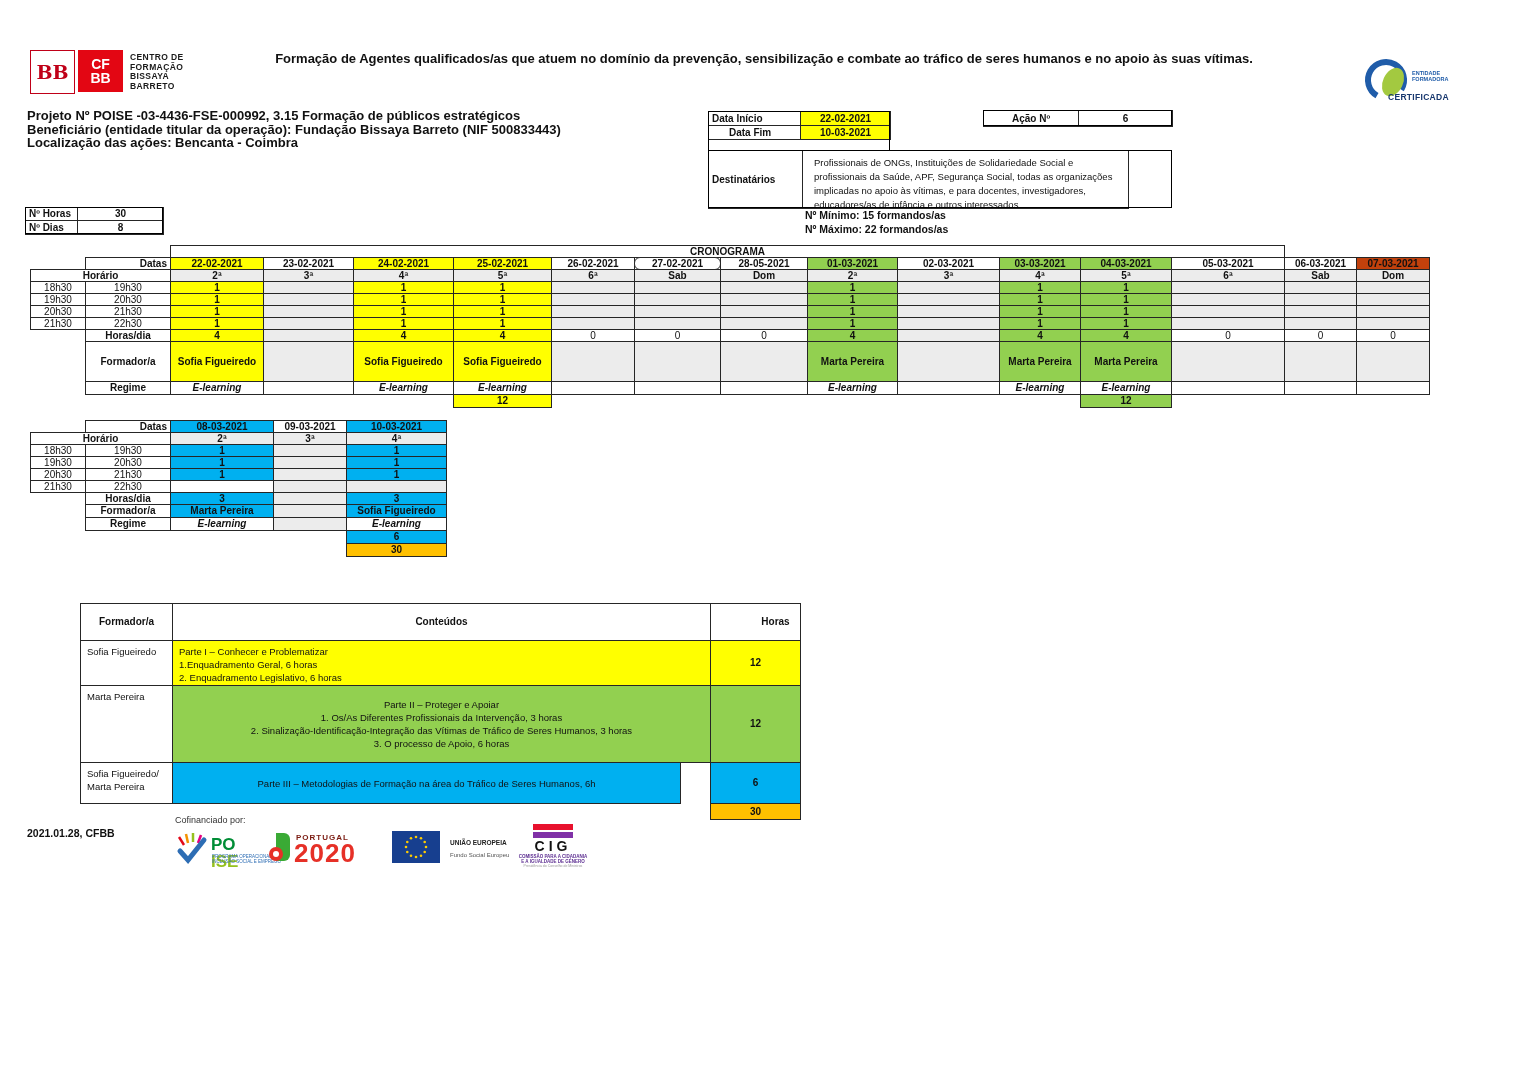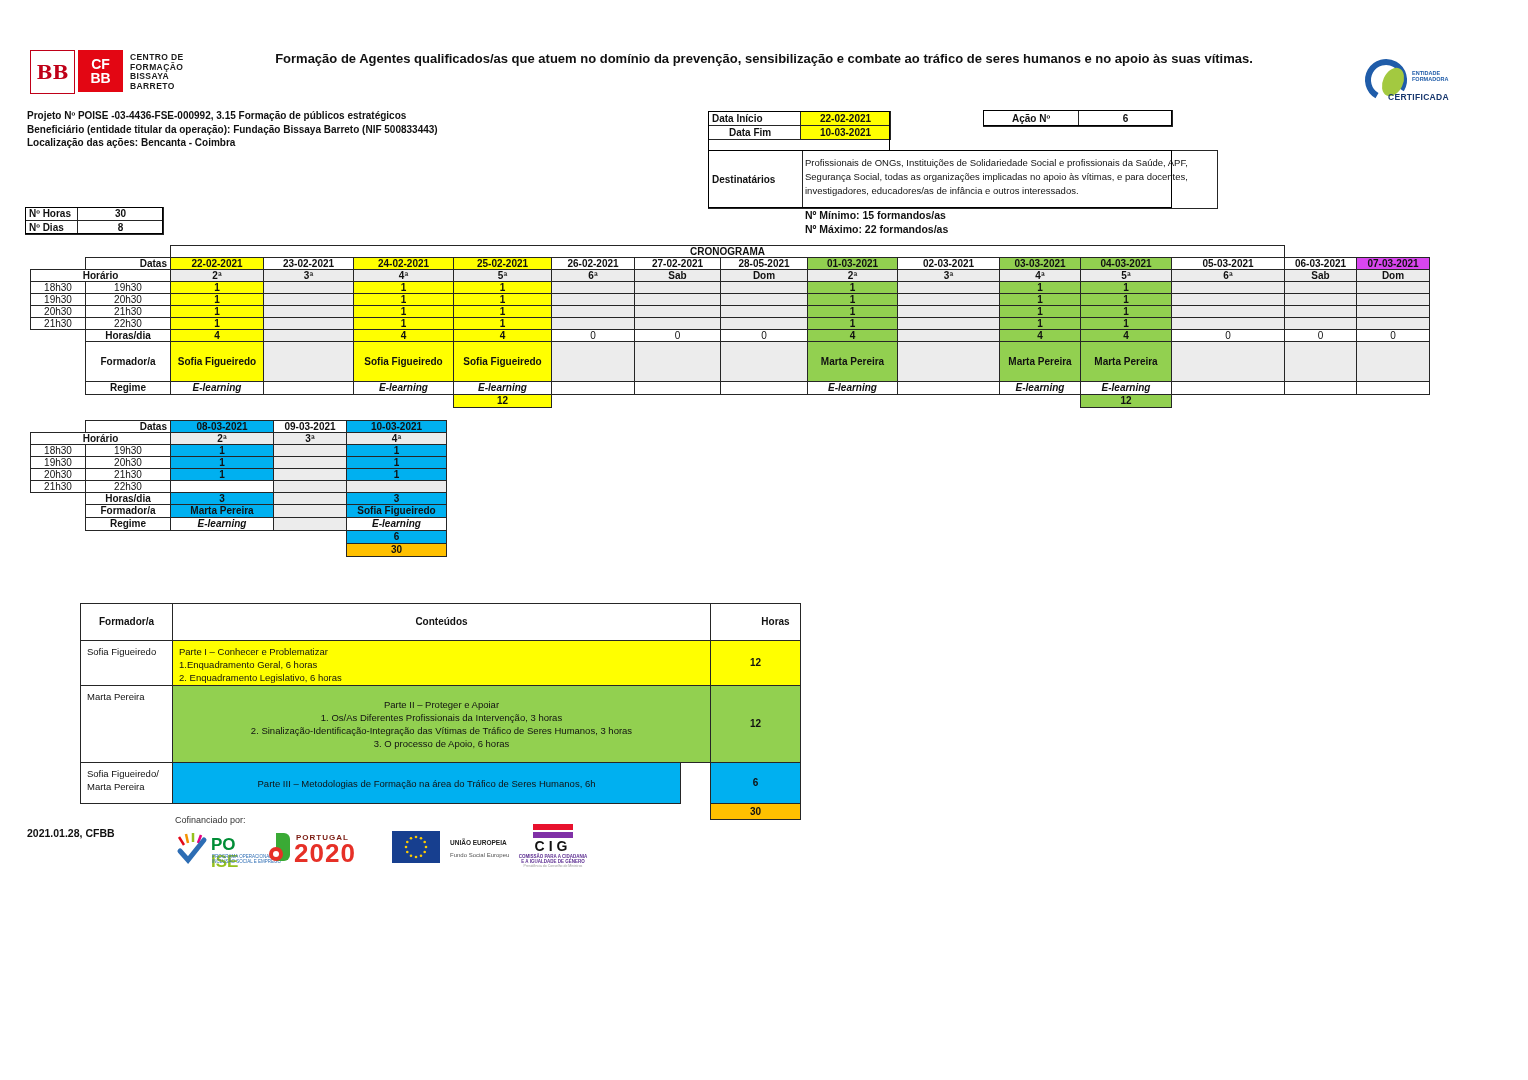--- a/index.html
+++ b/index.html
@@ -10,21 +10,21 @@
         font-size:10px;line-height:1;display:flex;align-items:center;justify-content:center;
         overflow:hidden;white-space:nowrap;}
   .b{font-weight:bold;}
   .i{font-style:italic;font-weight:bold;}
   .ar{justify-content:flex-end;padding-right:3px;}
   .al{justify-content:flex-start;padding-left:3px;}
   .ml{display:block;text-align:left;padding:4px 6px;font-size:9.5px;line-height:13px;white-space:normal;}
   .outline{position:absolute;inset:0;border:1.5px solid #000;pointer-events:none;}
   .title-line{position:absolute;left:0;top:51px;width:1528px;text-align:center;
               font-size:13px;font-weight:bold;}
-  .proj-line{font-size:10px;font-weight:bold;line-height:13.5px;}
+  .proj-line{font-size:13px;font-weight:bold;line-height:13.5px;}
   .small-bold{font-size:10.5px;font-weight:bold;line-height:14px;}
   .orgname div{font-size:8.5px;font-weight:bold;letter-spacing:.4px;line-height:9.5px;color:#1a1a1a;}
   .bb-box{position:absolute;left:0;top:0;width:43px;height:42px;border:1.5px solid #c00018;
           display:flex;align-items:center;justify-content:center;color:#c00018;
           font-family:"DejaVu Serif", serif;font-size:19px;font-weight:bold;}
   .cf-box{position:absolute;left:48px;top:0;width:45px;height:42px;background:#E30613;color:#fff;
           display:flex;flex-direction:column;align-items:center;justify-content:center;
           font-size:14px;font-weight:bold;line-height:14px;}
   .cert-txt1{font-size:5.5px;color:#1F5CA9;line-height:6px;font-weight:bold;}
   .cert-txt2{font-size:8.5px;color:#17376e;font-weight:bold;letter-spacing:.3px;}
@@ -91,21 +91,21 @@
   </div>
 
   <div class="abs" style="left:983px;top:110px;width:189px;height:16px;">
     <div class="cell b" style="left:0;top:0;width:96px;height:17px;">Ação Nº</div>
     <div class="cell b" style="left:95px;top:0;width:95px;height:17px;">6</div>
     <div class="outline"></div>
   </div>
 
   <div class="abs" style="left:708px;top:150px;width:464px;height:58px;">
     <div class="cell b al" style="left:0;top:0;width:95px;height:59px;">Destinatários</div>
-    <div class="cell ml" style="left:94px;top:0;width:416px;height:59px;line-height:14px;padding:5px 2px;">Profissionais de ONGs, Instituições de Solidariedade Social e profissionais da Saúde, APF, Segurança Social, todas as organizações implicadas no apoio às vítimas, e para docentes, investigadores, educadores/as de infância e outros interessados.</div>
+    <div class="cell ml" style="left:94px;top:0;width:327px;height:59px;line-height:14px;padding:5px 11px;">Profissionais de ONGs, Instituições de Solidariedade Social e profissionais da Saúde, APF, Segurança Social, todas as organizações implicadas no apoio às vítimas, e para docentes, investigadores, educadores/as de infância e outros interessados.</div>
     <div class="outline"></div>
   </div>
 
   <div class="abs" style="left:805px;top:208px;">
     <div class="small-bold">Nº Mínimo: 15 formandos/as</div>
     <div class="small-bold">Nº Máximo: 22 formandos/as</div>
   </div>
 
   <div class="abs" style="left:25px;top:207px;width:138px;height:27px;">
     <div class="cell b al" style="left:0;top:0;width:53px;height:14px;">Nº Horas</div>
@@ -169,21 +169,21 @@
       <div class="cell b" style="left: 423px; top: 149px; width: 99px; height: 14px; background: rgb(255, 255, 0);">12</div>
       <div class="cell b" style="left: 521px; top: 12px; width: 84px; height: 13px; background: rgb(255, 255, 255);">26-02-2021</div>
       <div class="cell b" style="left: 521px; top: 24px; width: 84px; height: 13px; background: rgb(236, 236, 236);">6ª</div>
       <div class="cell b" style="left: 521px; top: 36px; width: 84px; height: 13px; background: rgb(236, 236, 236);"></div>
       <div class="cell b" style="left: 521px; top: 48px; width: 84px; height: 13px; background: rgb(236, 236, 236);"></div>
       <div class="cell b" style="left: 521px; top: 60px; width: 84px; height: 13px; background: rgb(236, 236, 236);"></div>
       <div class="cell b" style="left: 521px; top: 72px; width: 84px; height: 13px; background: rgb(236, 236, 236);"></div>
       <div class="cell" style="left: 521px; top: 84px; width: 84px; height: 13px; background: rgb(255, 255, 255);">0</div>
       <div class="cell b" style="left: 521px; top: 96px; width: 84px; height: 41px; background: rgb(236, 236, 236);"></div>
       <div class="cell i" style="left: 521px; top: 136px; width: 84px; height: 14px; background: rgb(255, 255, 255);"></div>
-      <div class="cell b" style="left: 604px; top: 12px; width: 87px; height: 13px; background: rgb(255, 255, 255);">27-02-2021</div>
+      <div class="cell b" style="left: 604px; top: 12px; width: 87px; height: 13px; background: rgb(255, 255, 255); border-radius: 6px;">27-02-2021</div>
       <div class="cell b" style="left: 604px; top: 24px; width: 87px; height: 13px; background: rgb(236, 236, 236);">Sab</div>
       <div class="cell b" style="left: 604px; top: 36px; width: 87px; height: 13px; background: rgb(236, 236, 236);"></div>
       <div class="cell b" style="left: 604px; top: 48px; width: 87px; height: 13px; background: rgb(236, 236, 236);"></div>
       <div class="cell b" style="left: 604px; top: 60px; width: 87px; height: 13px; background: rgb(236, 236, 236);"></div>
       <div class="cell b" style="left: 604px; top: 72px; width: 87px; height: 13px; background: rgb(236, 236, 236);"></div>
       <div class="cell" style="left: 604px; top: 84px; width: 87px; height: 13px; background: rgb(255, 255, 255);">0</div>
       <div class="cell b" style="left: 604px; top: 96px; width: 87px; height: 41px; background: rgb(236, 236, 236);"></div>
       <div class="cell i" style="left: 604px; top: 136px; width: 87px; height: 14px; background: rgb(255, 255, 255);"></div>
       <div class="cell b" style="left: 690px; top: 12px; width: 88px; height: 13px; background: rgb(255, 255, 255);">28-05-2021</div>
       <div class="cell b" style="left: 690px; top: 24px; width: 88px; height: 13px; background: rgb(236, 236, 236);">Dom</div>
@@ -242,21 +242,21 @@
       <div class="cell i" style="left: 1141px; top: 136px; width: 114px; height: 14px; background: rgb(255, 255, 255);"></div>
       <div class="cell b" style="left: 1254px; top: 12px; width: 73px; height: 13px; background: rgb(255, 255, 255);">06-03-2021</div>
       <div class="cell b" style="left: 1254px; top: 24px; width: 73px; height: 13px; background: rgb(236, 236, 236);">Sab</div>
       <div class="cell b" style="left: 1254px; top: 36px; width: 73px; height: 13px; background: rgb(236, 236, 236);"></div>
       <div class="cell b" style="left: 1254px; top: 48px; width: 73px; height: 13px; background: rgb(236, 236, 236);"></div>
       <div class="cell b" style="left: 1254px; top: 60px; width: 73px; height: 13px; background: rgb(236, 236, 236);"></div>
       <div class="cell b" style="left: 1254px; top: 72px; width: 73px; height: 13px; background: rgb(236, 236, 236);"></div>
       <div class="cell" style="left: 1254px; top: 84px; width: 73px; height: 13px; background: rgb(255, 255, 255);">0</div>
       <div class="cell b" style="left: 1254px; top: 96px; width: 73px; height: 41px; background: rgb(236, 236, 236);"></div>
       <div class="cell i" style="left: 1254px; top: 136px; width: 73px; height: 14px; background: rgb(255, 255, 255);"></div>
-      <div class="cell b" style="left: 1326px; top: 12px; width: 74px; height: 13px; background: #d946ef;">07-03-2021</div>
+      <div class="cell b" style="left: 1326px; top: 12px; width: 74px; height: 13px; background: #c2410c;">07-03-2021</div>
       <div class="cell b" style="left: 1326px; top: 24px; width: 74px; height: 13px; background: rgb(236, 236, 236);">Dom</div>
       <div class="cell b" style="left: 1326px; top: 36px; width: 74px; height: 13px; background: rgb(236, 236, 236);"></div>
       <div class="cell b" style="left: 1326px; top: 48px; width: 74px; height: 13px; background: rgb(236, 236, 236);"></div>
       <div class="cell b" style="left: 1326px; top: 60px; width: 74px; height: 13px; background: rgb(236, 236, 236);"></div>
       <div class="cell b" style="left: 1326px; top: 72px; width: 74px; height: 13px; background: rgb(236, 236, 236);"></div>
       <div class="cell" style="left: 1326px; top: 84px; width: 74px; height: 13px; background: rgb(255, 255, 255);">0</div>
       <div class="cell b" style="left: 1326px; top: 96px; width: 74px; height: 41px; background: rgb(236, 236, 236);"></div>
       <div class="cell i" style="left: 1326px; top: 136px; width: 74px; height: 14px; background: rgb(255, 255, 255);"></div>
     </div>
   <div id="table2" class="abs" style="left:30px;top:420px;width:418px;height:138px;">

